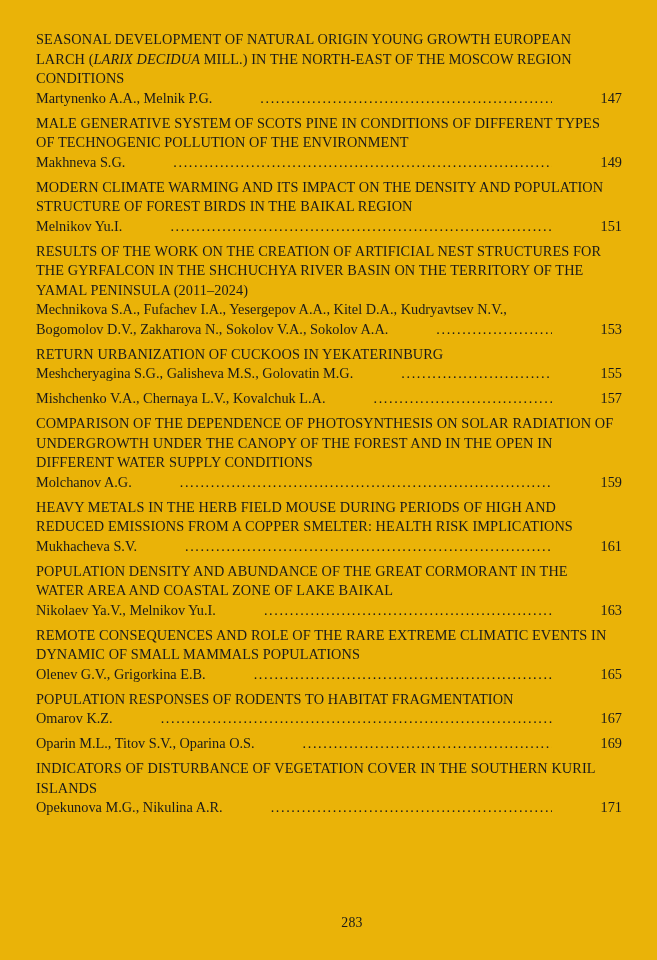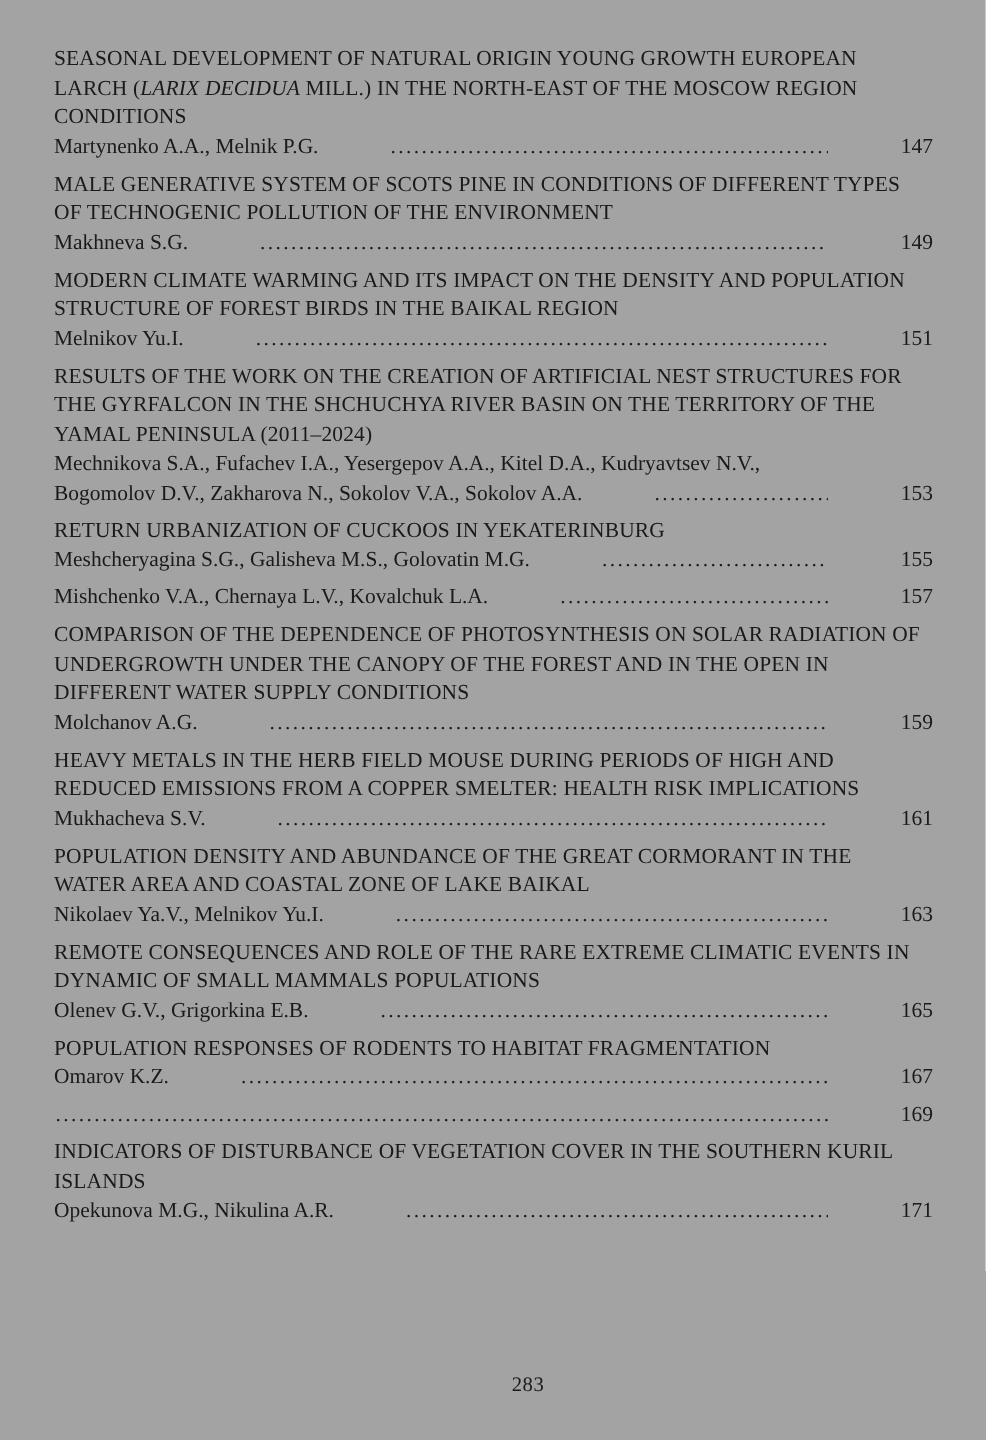--- a/index.html
+++ b/index.html
@@ -8,21 +8,21 @@
     width: 657px;
     height: 960px;
     overflow: hidden;
     background: #e9e9e7;
   }
   .page {
     position: relative;
     width: 657px;
     height: 960px;
     box-sizing: border-box;
-    background: #a3a3a3;
+    background: #eab308;
     color: #1a1a1a;
     font-family: "Liberation Serif", "DejaVu Serif", serif;
     padding: 30px 35px 0 36px;
   }
   .toc {
     width: 586px;
   }
   .entry {
     margin-bottom: 5.5px;
   }
@@ -193,20 +193,21 @@
           <div class="title-line"><span>POPULATION RESPONSES OF RODENTS TO HABITAT FRAGMENTATION</span></div>
         </div>
         <div class="author-row">
           <span class="authors">Omarov K.Z.</span>
           <span class="dots">............................................................................................................................................................................................................................................................................................................</span>
           <span class="pageno">167</span>
         </div>
       </section>
       <section class="entry">
         <div class="author-row">
+          <span class="authors">Oparin M.L., Titov S.V., Oparina O.S.</span>
           <span class="dots">............................................................................................................................................................................................................................................................................................................</span>
           <span class="pageno">169</span>
         </div>
       </section>
       <section class="entry">
         <div class="title">
           <div class="title-line"><span>INDICATORS OF DISTURBANCE OF VEGETATION COVER IN THE SOUTHERN KURIL</span></div>
           <div class="title-line"><span>ISLANDS</span></div>
         </div>
         <div class="author-row">

